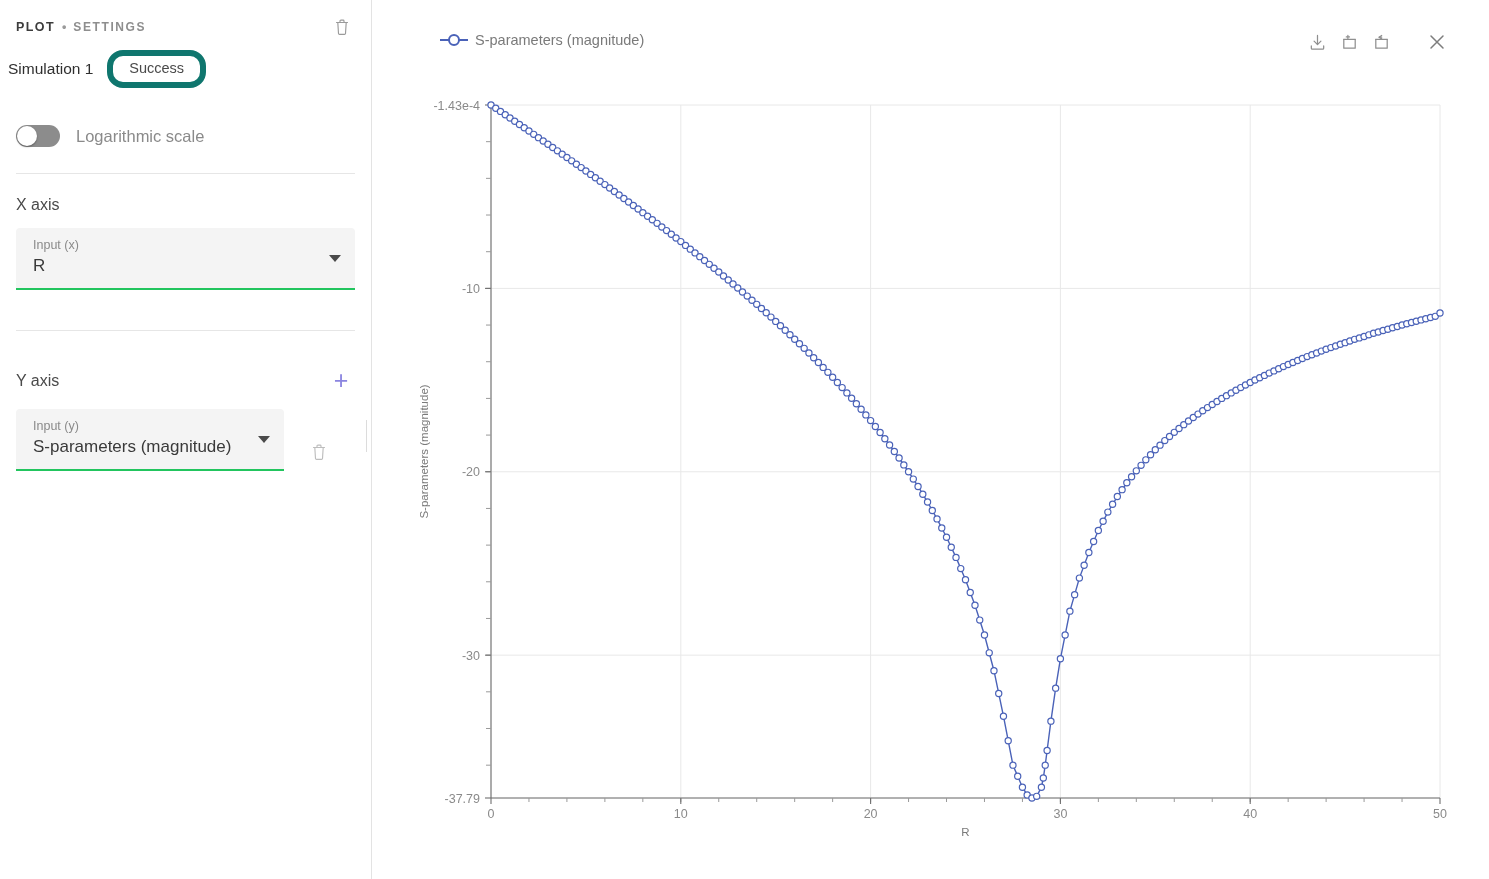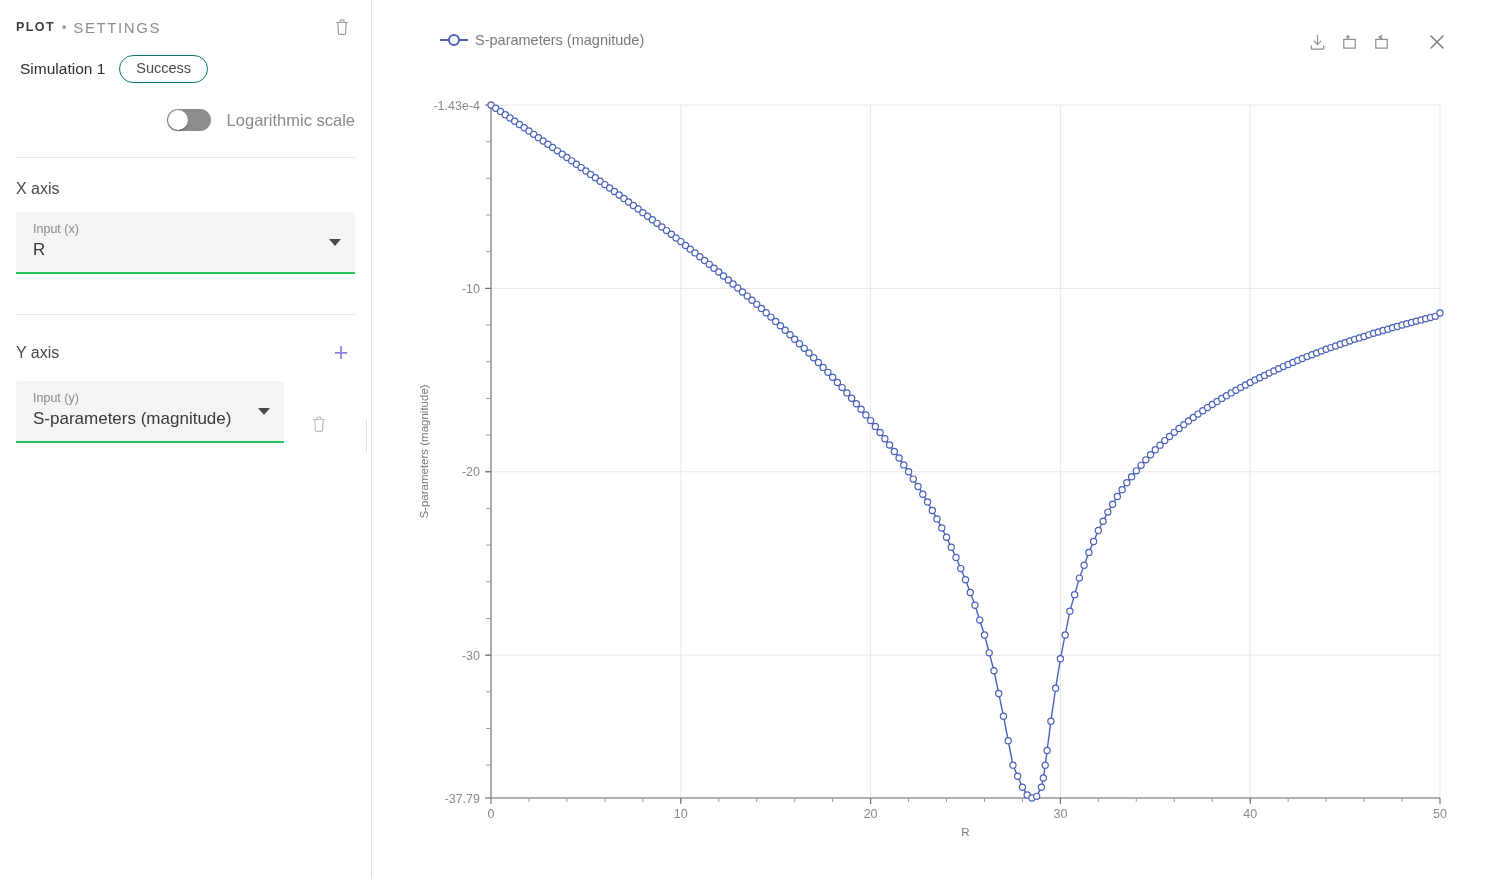--- a/index.html
+++ b/index.html
@@ -20,66 +20,66 @@
     border-right: 1px solid #e3e3e3;
     flex: 0 0 372px;
   }
   .panel-header {
     display: flex; align-items: center;
     padding: 14px 16px 0 16px;
     height: 40px;
   }
   .panel-header-title { font-size: 12.5px; letter-spacing: 1.4px; font-weight: 700; color: #3c3c3c; }
   .panel-header-sep { font-size: 12.5px; color: #9a9a9a; margin: 0 7px; font-weight:700; }
-  .panel-header-sub { font-size: 15px; letter-spacing: 1.6px; font-weight: 400; color: #8e8e8e; }
+  .panel-header-sub { font-size: 12px; letter-spacing: 1.6px; font-weight: 700; color: #8e8e8e; }
   .header-spacer { flex: 1 1 auto; }
   .icon-btn {
     display: inline-flex; align-items: center; justify-content: center;
     width: 26px; height: 26px; cursor: pointer; background: none; border: none; padding: 0;
   }
   .trash-glyph { display:block; }
 
   .sim-row {
     display: flex; align-items: center;
-    padding: 0 20px; margin-top: 14px; height: 30px;
+    padding: 0 8px; margin-top: 14px; height: 30px;
   }
   .sim-name { font-size: 15.5px; color: #2f2f2f; }
   .status-badge {
     margin-left: 14px;
-    border: 1px solid #0f766e;
+    border: 6px solid #0f766e;
     border-radius: 16px;
     color: #4a4a4a;
     font-size: 14.5px;
     padding: 5px 16px 6px 16px;
     line-height: 1;
     background: #fff;
     cursor: pointer;
   }
 
-  .toggle-row { display: flex; align-items: center; padding: 0 16px; margin-top: 22px; height: 28px; justify-content: flex-end; }
+  .toggle-row { display: flex; align-items: center; padding: 0 16px; margin-top: 38px; height: 28px; }
   .switch {
     position: relative;
     width: 44px; height: 22px;
     border-radius: 11px;
     background: #8c8c8c;
     cursor: pointer;
     flex: 0 0 auto;
   }
   .switch .knob {
     position: absolute; top: 1px; left: 1px;
     width: 20px; height: 20px; border-radius: 50%;
     background: #ffffff;
     box-shadow: 0 1px 2px rgba(0,0,0,.35);
   }
   .toggle-label { margin-left: 16px; font-size: 16.5px; color: #8a8a8a; }
 
   .divider { height: 1px; background: #e6e6e6; margin: 23px 16px 0 16px; }
 
   .section-title { font-size: 16px; color: #4a4a4a; padding: 0 16px; margin-top: 22px; }
-  .section-title-row { display:flex; align-items:center; padding: 0 16px; margin-top: 24px; }
+  .section-title-row { display:flex; align-items:center; padding: 0 16px; margin-top: 36px; }
   .section-title-row .section-title { padding: 0; margin: 0; flex: 1 1 auto; }
   .plus-btn { color: #8b85e0; font-size: 25px; line-height: 1; width: 28px; height: 28px;
               display:flex; align-items:center; justify-content:center; cursor: pointer; }
 
   .field-wrap { display: flex; align-items: flex-end; padding: 0 16px; margin-top: 14px; }
   .select-field {
     position: relative;
     background: #f4f4f4;
     border-bottom: 2px solid #22c55e;
     border-radius: 4px 4px 0 0;

